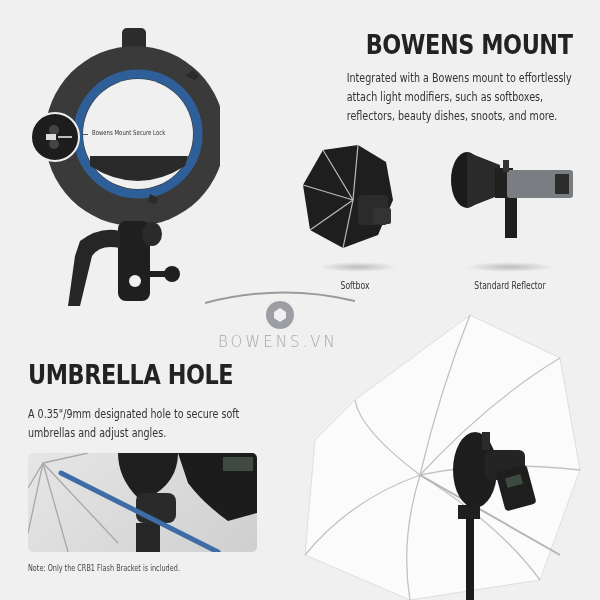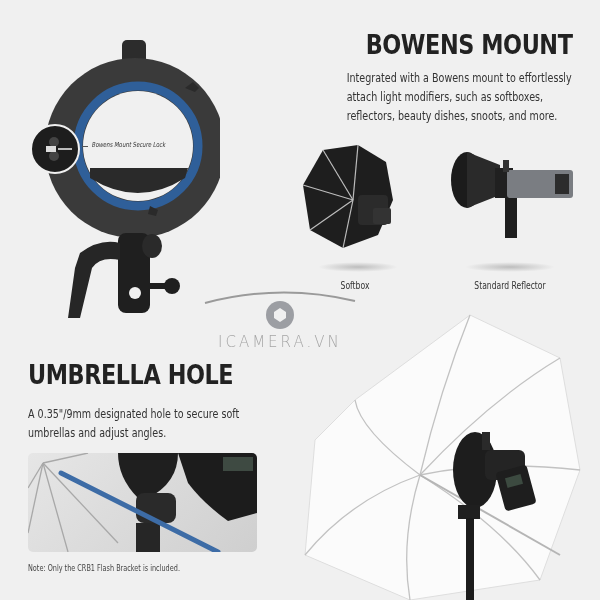--- a/index.html
+++ b/index.html
@@ -10,21 +10,21 @@
         letter-spacing:-0.5px; color:#222; transform:scaleX(0.86); transform-origin:left top; white-space:nowrap; }
   .h1.right { transform-origin:right top; }
   .p { font-size:12.5px; line-height:19px; color:#333; transform:scaleX(0.85); white-space:nowrap; }
   .cap { font-size:10px; color:#333; transform:scaleX(0.85); white-space:nowrap; }
   .note { font-size:8.5px; color:#444; transform:scaleX(0.85); transform-origin:left top; white-space:nowrap; }
   .label-lock { font-size:7px; color:#333; white-space:nowrap; transform:scaleX(0.85); transform-origin:left top; }
 </style>
 </head>
 <body>
 
-<div class="abs" style="left:20px;top:28px;width:200px;height:300px;font-style:italic;">
+<div class="abs" style="left:20px;top:16px;width:200px;height:300px;">
   <svg width="200" height="300" viewBox="0 0 200 300">
 
     <rect x="102" y="12" width="24" height="30" rx="5" fill="#2c2c2c"></rect>
 
     <circle cx="115" cy="120" r="90" fill="#3a3a3a"></circle>
 
     <circle cx="118" cy="118" r="60" fill="none" stroke="#2f5f99" stroke-width="9"></circle>
 
     <circle cx="118" cy="118" r="55" fill="#f0f0f0"></circle>
 
@@ -90,21 +90,21 @@
 </div>
 <div class="abs" style="left:465px;top:262px;width:90px;height:10px;border-radius:50%;background:radial-gradient(ellipse,#bdbdbd,rgba(240,240,240,0) 70%);"></div>
 <div class="abs cap" style="left:468px;top:280px;">Standard Reflector</div>
 
 <div class="abs" style="left:200px;top:285px;width:160px;height:70px;">
   <svg width="160" height="70" viewBox="0 0 160 70">
     <path d="M5 18 Q80 -2 155 16" fill="none" stroke="#9a9a9a" stroke-width="2"></path>
     <circle cx="80" cy="30" r="14" fill="#9c9ea3"></circle>
     <polygon points="80,23 86,27 86,33 80,37 74,33 74,27" fill="#f0f0f0"></polygon>
   </svg>
-  <div class="abs" style="left:18px;top:48px;font-family:'DejaVu Sans',sans-serif;font-size:15px;letter-spacing:3px;color:#a5a5a5;font-weight:200;">ICAMERA.VN</div>
+  <div class="abs" style="left:18px;top:48px;font-family:'DejaVu Sans',sans-serif;font-size:15px;letter-spacing:3px;color:#a5a5a5;font-weight:200;">BOWENS.VN</div>
 </div>
 
 <div class="abs h1" style="left:28px;top:360px;">UMBRELLA HOLE</div>
 <div class="abs" style="left:28px;top:404px;">
   <div class="p" style="transform-origin:left top;">A 0.35"/9mm designated hole to secure soft</div>
   <div class="p" style="transform-origin:left top;">umbrellas and adjust angles.</div>
 </div>
 
 <div class="abs" style="left:28px;top:453px;width:229px;height:99px;border-radius:5px;overflow:hidden;background:linear-gradient(135deg,#e6e6e6,#cfcfcf);">
   <svg width="229" height="99" viewBox="0 0 229 99">

